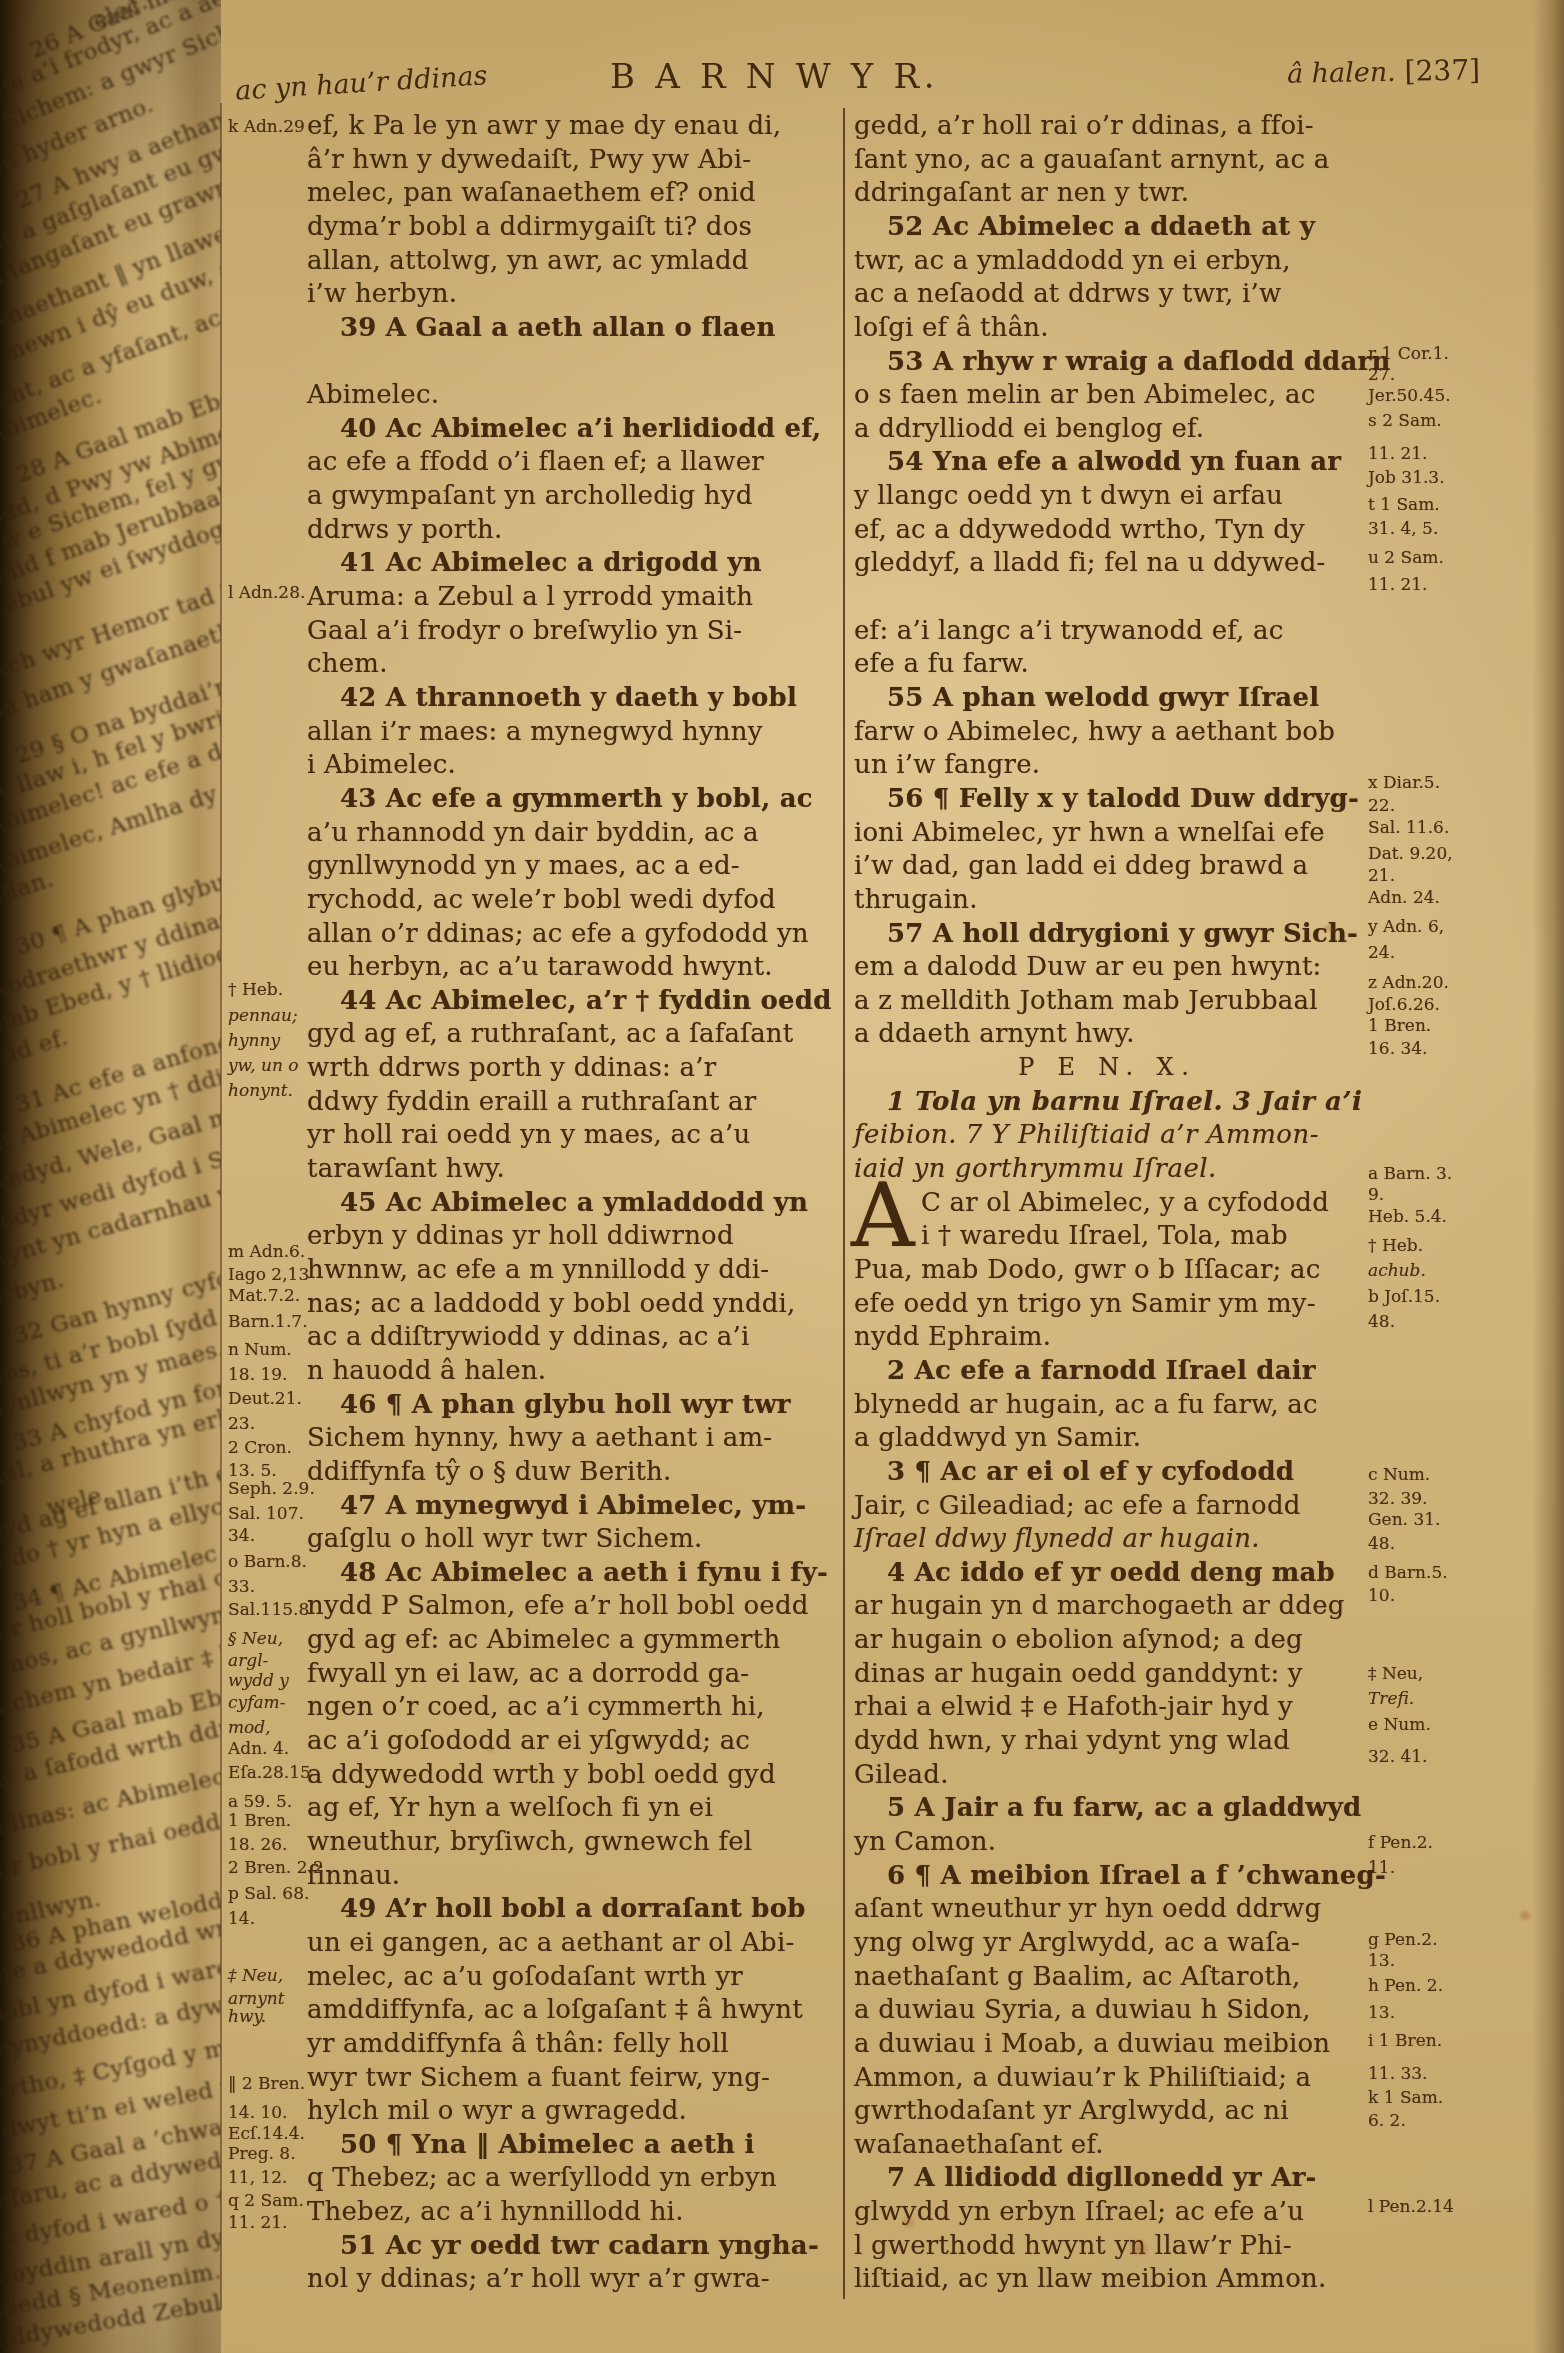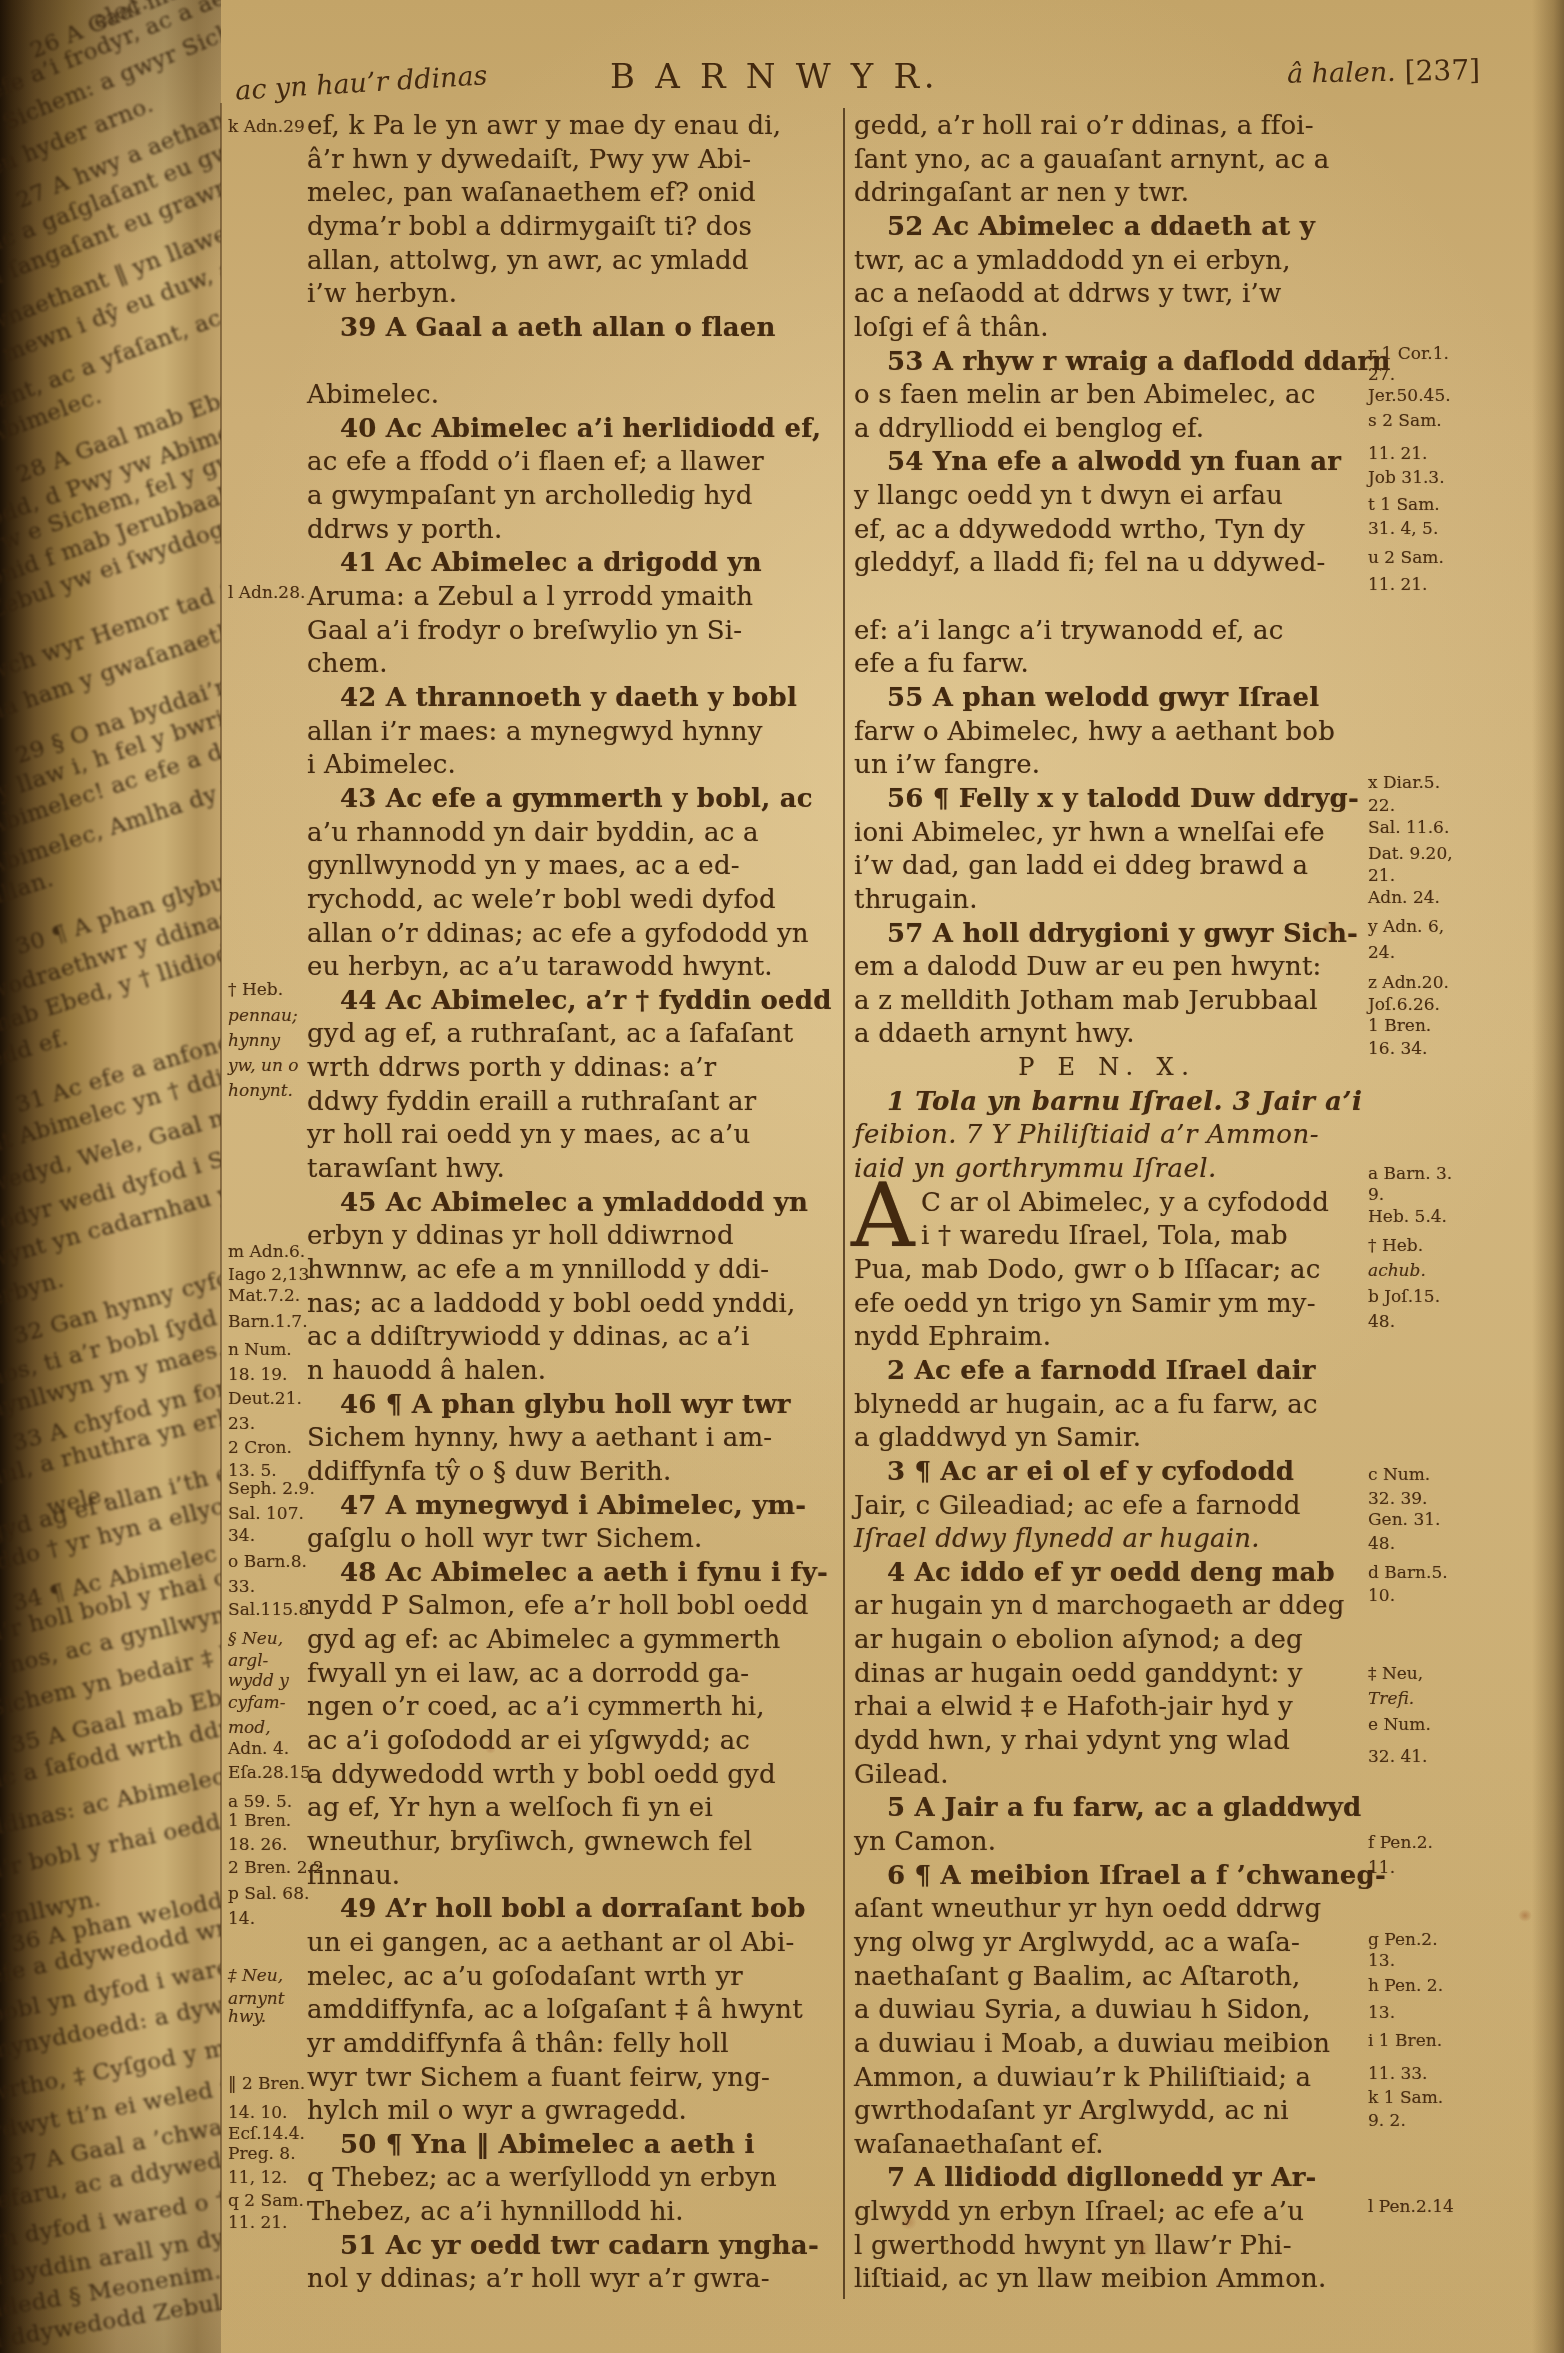--- a/index.html
+++ b/index.html
@@ -360,21 +360,21 @@
       <div class="mnote" style="top: 1747px;">32. 41.</div>
       <div class="mnote" style="top: 1833px;">f Pen.2.</div>
       <div class="mnote" style="top: 1858px;">11.</div>
       <div class="mnote" style="top: 1930px;">g Pen.2.</div>
       <div class="mnote" style="top: 1951px;">13.</div>
       <div class="mnote" style="top: 1976px;">h Pen. 2.</div>
       <div class="mnote" style="top: 2003px;">13.</div>
       <div class="mnote" style="top: 2031px;">i 1 Bren.</div>
       <div class="mnote" style="top: 2064px;">11. 33.</div>
       <div class="mnote" style="top: 2088px;">k 1 Sam.</div>
-      <div class="mnote" style="top: 2111px;">9. 2.</div>
+      <div class="mnote" style="top: 2111px;">6. 2.</div>
       <div class="mnote" style="top: 2197px;">l Pen.2.14</div>
     </div>
 
   <div class="dropcap">A</div>
 
   <div class="spot" style="left:1127px;top:2238px;width:23.5px;height:20.3px;background:radial-gradient(rgba(150,80,35,.4),rgba(0,0,0,0) 70%);"></div>
   <div class="spot" style="left:900px;top:2214px;width:17px;height:15.6px;background:radial-gradient(rgba(150,85,40,.35),rgba(0,0,0,0) 70%);"></div>
   <div class="spot" style="left:1322px;top:923px;width:12.5px;height:11px;background:radial-gradient(rgba(160,90,40,.4),rgba(0,0,0,0) 70%);"></div>
   <div class="spot" style="left:1518px;top:1909px;width:14px;height:12.5px;background:radial-gradient(rgba(150,80,35,.45),rgba(0,0,0,0) 70%);"></div>
   <div class="spot" style="left:485px;top:1745px;width:11px;height:9.4px;background:radial-gradient(rgba(150,85,40,.3),rgba(0,0,0,0) 70%);"></div>

